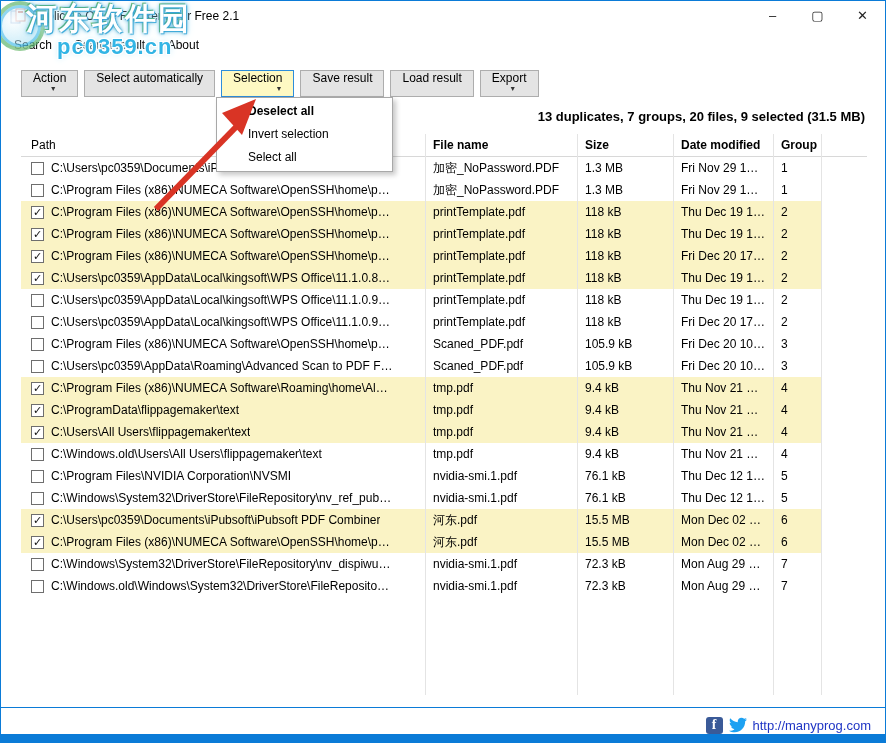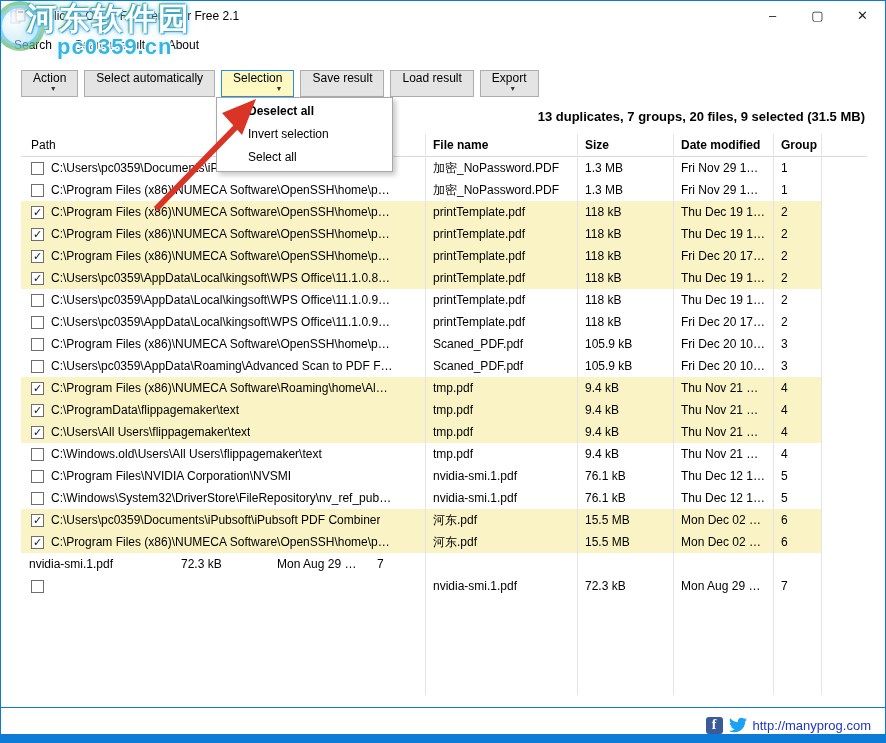--- a/index.html
+++ b/index.html
@@ -310,28 +310,33 @@
           <div class="c cp">
             <span class="cb on">✓</span>
             <span class="ptxt">C:\Program Files (x86)\NUMECA Software\OpenSSH\home\p…</span>
           </div>
           <div class="c cf">河东.pdf</div>
           <div class="c cs">15.5 MB</div>
           <div class="c cd">Mon Dec 02 …</div>
           <div class="c cg">6</div>
         </div>
         <div class="trow">
+          <div class="c cp">
+            <span class="cb"></span>
+            <span class="ptxt">C:\Windows\System32\DriverStore\FileRepository\nv_dispiwu…</span>
+          </div>
           <div class="c cf">nvidia-smi.1.pdf</div>
           <div class="c cs">72.3 kB</div>
           <div class="c cd">Mon Aug 29 …</div>
           <div class="c cg">7</div>
         </div>
         <div class="trow">
           <div class="c cp">
             <span class="cb"></span>
+            <span class="ptxt">C:\Windows.old\Windows\System32\DriverStore\FileReposito…</span>
           </div>
           <div class="c cf">nvidia-smi.1.pdf</div>
           <div class="c cs">72.3 kB</div>
           <div class="c cd">Mon Aug 29 …</div>
           <div class="c cg">7</div>
         </div>
       </div>
   </div>
 
   <div class="dropdown">

